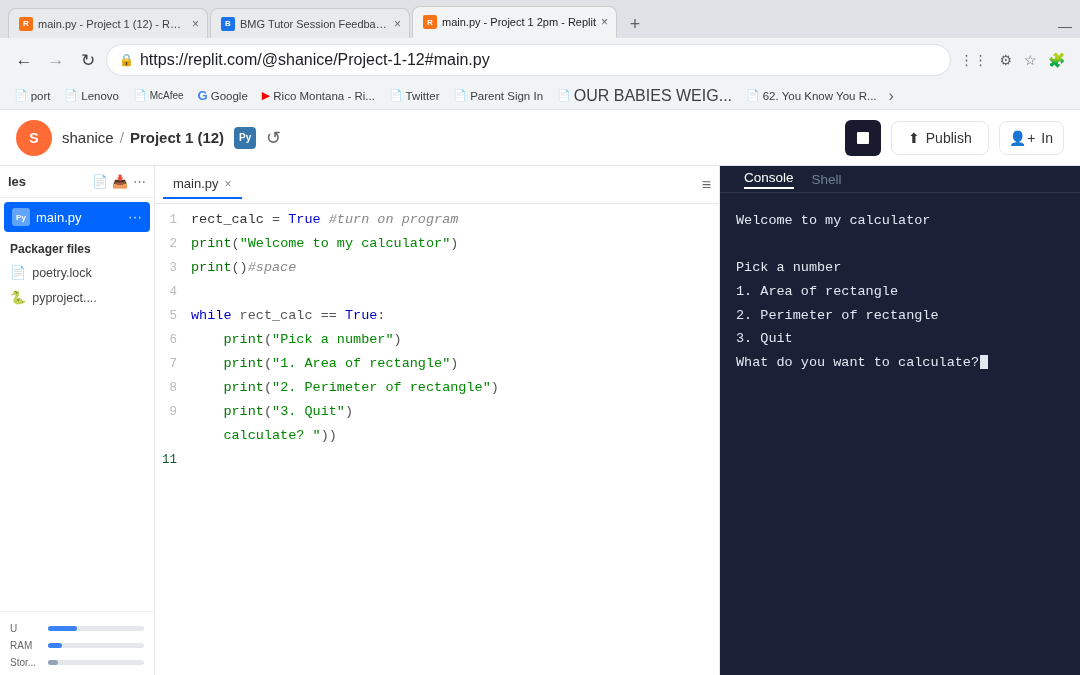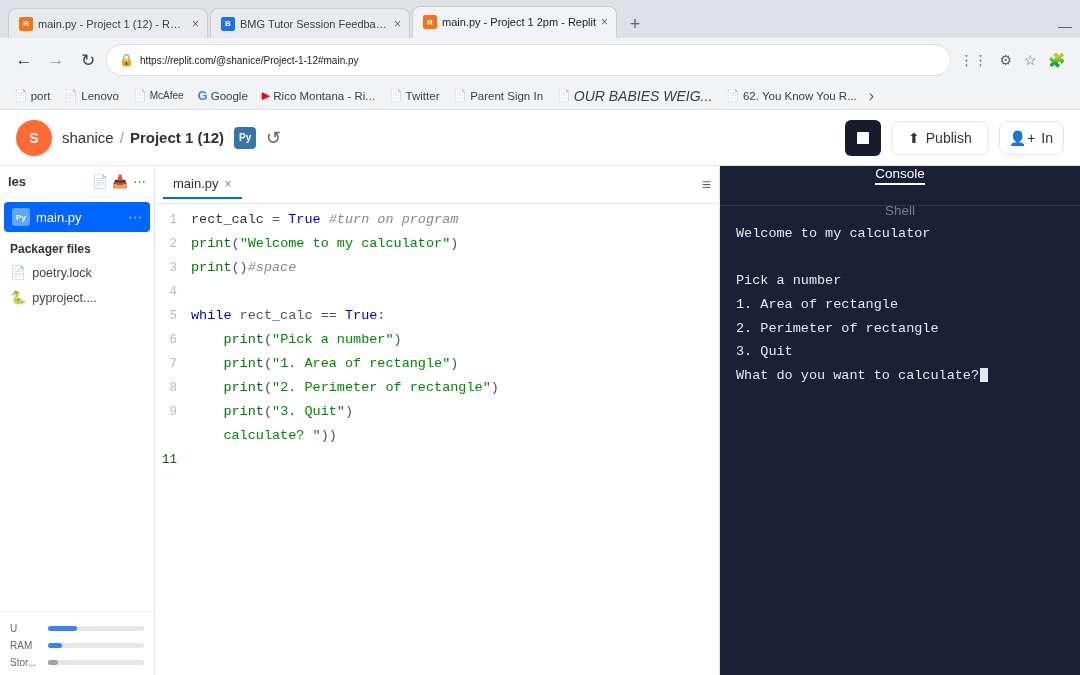--- a/index.html
+++ b/index.html
@@ -37,21 +37,21 @@
       <span style="font-size:14px;color:#5f6368;cursor:pointer;">—</span>
     </div>
   </div>
 
   <div style="display:flex;align-items:center;height:44px;padding:4px 10px;background:#f1f3f4;gap:4px;">
     <span style="width:28px;height:28px;display:flex;align-items:center;justify-content:center;font-size:17px;color:#3c4043;cursor:pointer;border-radius:50%;">←</span>
     <span style="width:28px;height:28px;display:flex;align-items:center;justify-content:center;font-size:17px;color:#9aa0a6;cursor:pointer;border-radius:50%;">→</span>
     <span style="width:28px;height:28px;display:flex;align-items:center;justify-content:center;font-size:17px;color:#3c4043;cursor:pointer;border-radius:50%;">↻</span>
     <div style="flex:1;height:32px;background:#fff;border-radius:16px;display:flex;align-items:center;padding:0 12px;border:1px solid #dfe1e5;gap:6px;">
       <span style="font-size:12px;color:#1a73e8;">🔒</span>
-      <span style="font-size:10px;color:#202124;">https://replit.com/@shanice/Project-1-12#main.py</span>
+      <span style="font-size:16px;color:#202124;">https://replit.com/@shanice/Project-1-12#main.py</span>
     </div>
     <span style="font-size:14px;color:#5f6368;cursor:pointer;padding:4px;">⋮⋮</span>
     <span style="font-size:14px;color:#5f6368;cursor:pointer;padding:4px;">⚙</span>
     <span style="font-size:14px;color:#5f6368;cursor:pointer;padding:4px;">☆</span>
     <span style="font-size:14px;color:#5f6368;cursor:pointer;padding:4px;">🧩</span>
   </div>
 
   <div style="display:flex;align-items:center;height:28px;padding:0 8px;gap:2px;background:#f1f3f4;border-bottom:1px solid #e0e0e0;overflow:hidden;">
     <div style="display:flex;align-items:center;height:22px;padding:0 6px;border-radius:4px;font-size:11.5px;color:#3c4043;gap:3px;cursor:pointer;white-space:nowrap;">
       <span style="font-size:11px;">📄</span>
@@ -76,21 +76,21 @@
     <div style="display:flex;align-items:center;height:22px;padding:0 6px;border-radius:4px;font-size:11.5px;color:#3c4043;gap:3px;cursor:pointer;white-space:nowrap;">
       <span style="font-size:11px;">📄</span>
       <span style="font-size:11.5px;">Twitter</span>
     </div>
     <div style="display:flex;align-items:center;height:22px;padding:0 6px;border-radius:4px;font-size:11.5px;color:#3c4043;gap:3px;cursor:pointer;white-space:nowrap;">
       <span style="font-size:11px;">📄</span>
       <span style="font-size:11.5px;">Parent Sign In</span>
     </div>
     <div style="display:flex;align-items:center;height:22px;padding:0 6px;border-radius:4px;font-size:11.5px;color:#3c4043;gap:3px;cursor:pointer;white-space:nowrap;">
       <span style="font-size:11px;">📄</span>
-      <span style="font-size:14px;font-style:italic;">OUR BABIES WEIG...</span>
+      <span style="font-size:16px;">OUR BABIES WEIG...</span>
     </div>
     <div style="display:flex;align-items:center;height:22px;padding:0 6px;border-radius:4px;font-size:11.5px;color:#3c4043;gap:3px;cursor:pointer;white-space:nowrap;">
       <span style="font-size:11px;">📄</span>
       <span style="font-size:11.5px;">62. You Know You R...</span>
     </div>
     <span style="font-size:16px;color:#5f6368;cursor:pointer;margin-left:4px;">›</span>
   </div>
 </div>
 
 <div style="display:flex;flex-direction:column;height:calc(675px - 106px);background:#fff;">
@@ -236,21 +236,21 @@
         <div style="display:flex;min-height:24px;line-height:24px;">
           <span style="width:36px;text-align:right;padding-right:14px;color:#14532d;font-size:12.5px;flex-shrink:0;user-select:none;">11</span>
           <span style="flex:1;"> </span>
         </div>
 
       </div>
     </div>
 
     <div style="width:360px;flex-shrink:0;display:flex;flex-direction:column;background:#1a2035;">
 
-      <div style="display:flex;align-items:center;height:40px;padding:0 8px;gap:18px;border-bottom:1px solid #2d3748;flex-direction:column;">
+      <div style="display:flex;align-items:center;height:27px;padding:0 24px;gap:18px;border-bottom:1px solid #2d3748;">
         <span style="font-size:13.5px;color:#fff;cursor:pointer;border-bottom:2px solid #fff;padding-bottom:2px;">Console</span>
         <span style="font-size:13.5px;color:#718096;cursor:pointer;">Shell</span>
       </div>
 
       <div style="flex:1;padding:16px;font-family:'Courier New',Courier,monospace;font-size:13.5px;color:#e2e8f0;line-height:1.75;overflow-y:auto;">
         <span style="display:block;">Welcome to my calculator</span>
         <span style="display:block;">&nbsp;</span>
         <span style="display:block;">Pick a number</span>
         <span style="display:block;">1. Area of rectangle</span>
         <span style="display:block;">2. Perimeter of rectangle</span>

